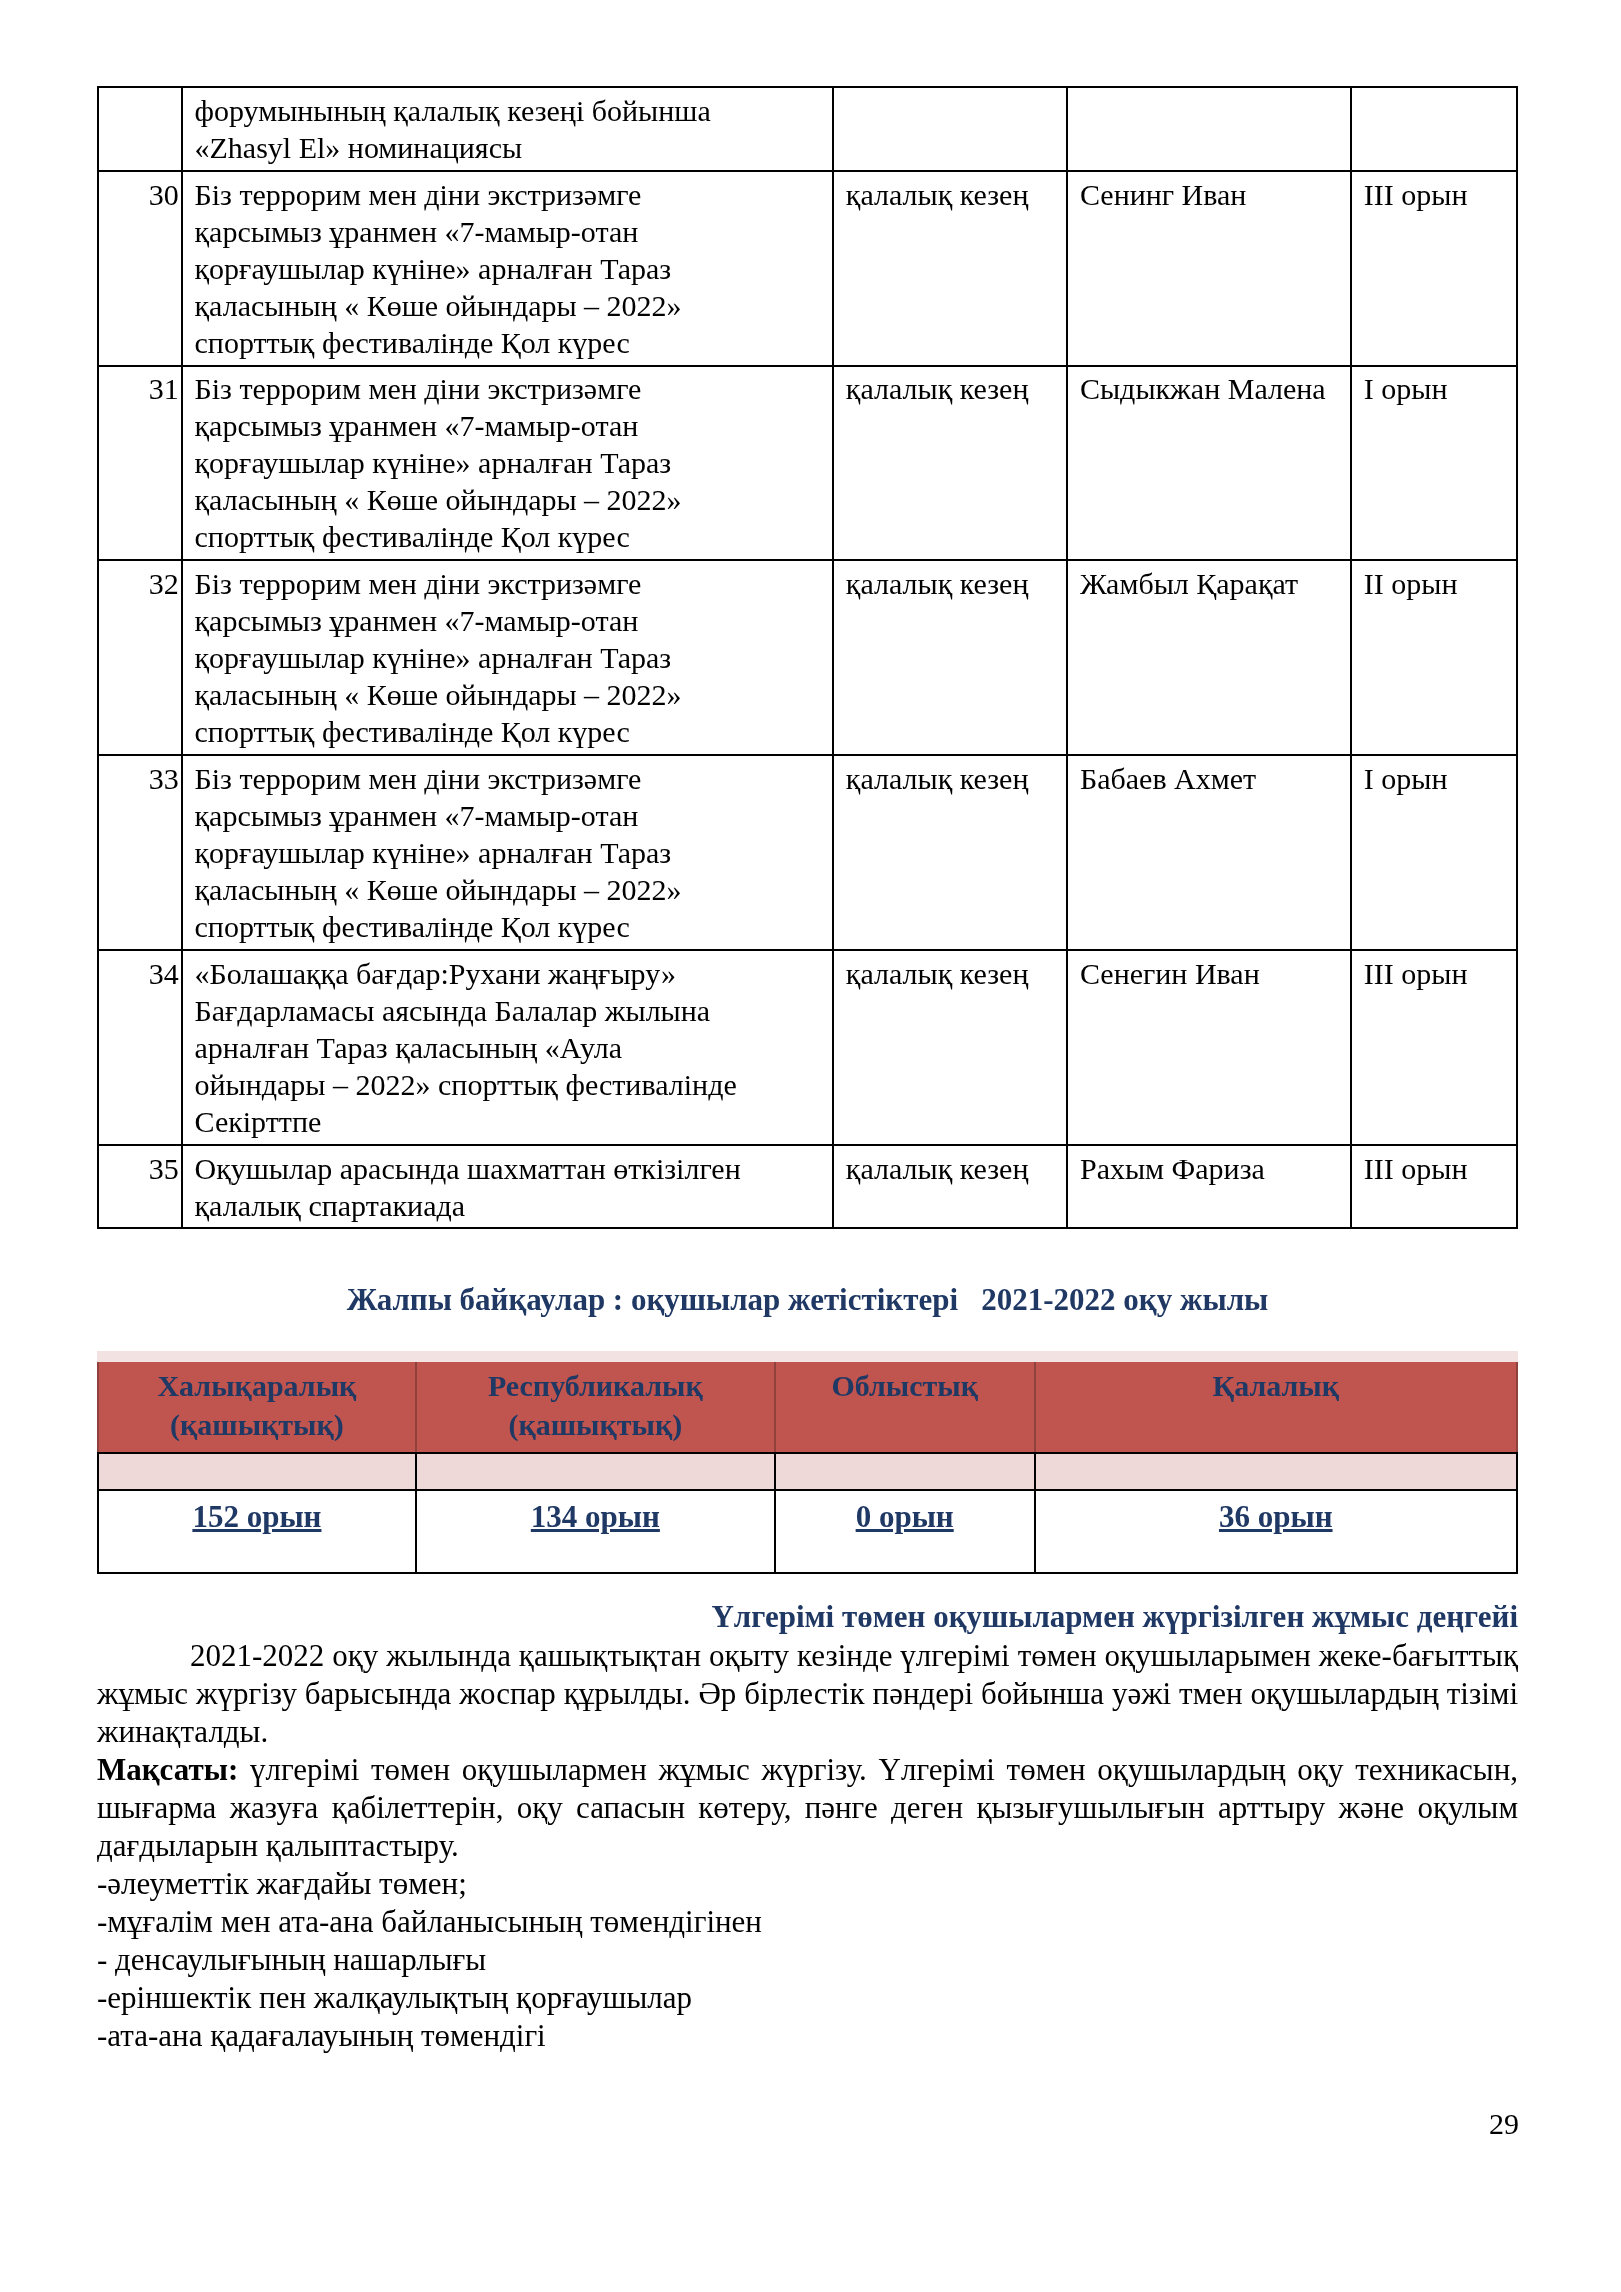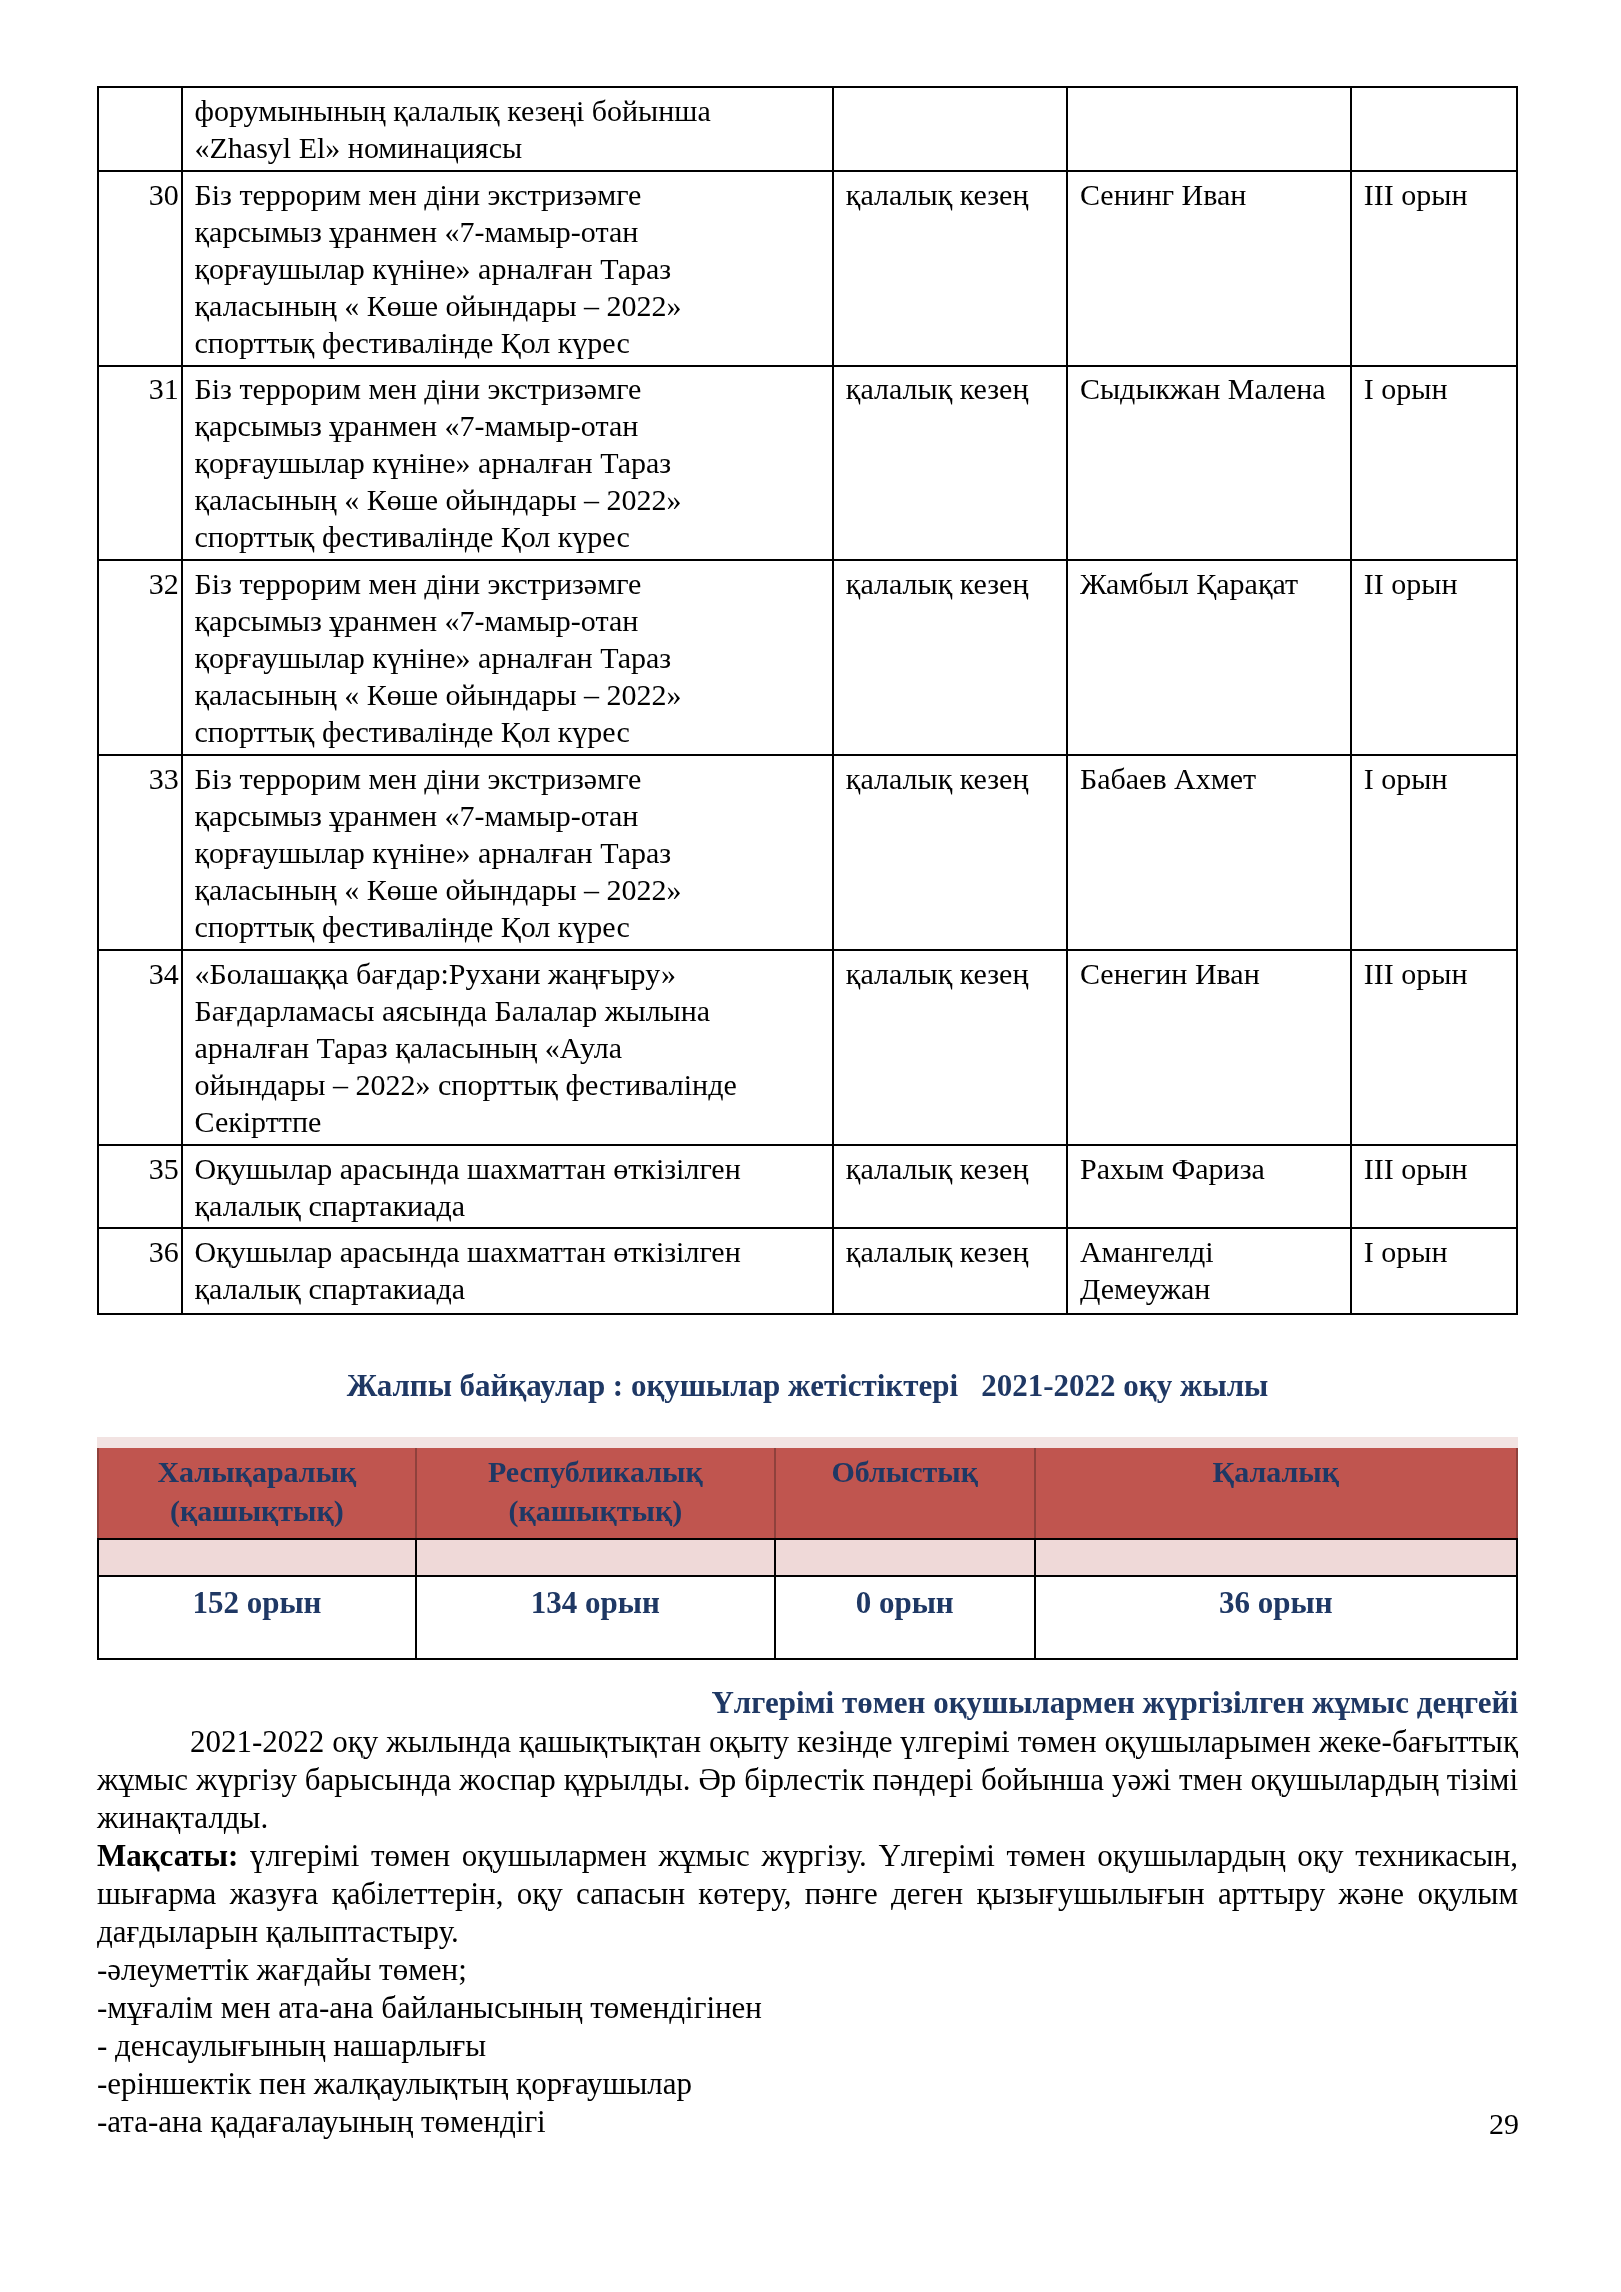--- a/index.html
+++ b/index.html
@@ -67,20 +67,21 @@
   }
   tr.sum-empty td{
     background:var(--pink);
     height:37px;
   }
   tr.sum-values td{
     color:var(--navy);
     font-size:31px;font-weight:bold;
     vertical-align:top;
     padding:7.8px 0 37px;
+    text-decoration:underline;
   }
   
   .section-title{
     margin:25.5px 0 2px;
     text-align:right;
     font-size:31px;font-weight:bold;
     color:var(--navy);
   }
   .body-text p{
     margin:0;
@@ -177,29 +178,20 @@
         <td>Сенегин Иван</td>
         <td>III орын</td>
       </tr>
       <tr class="h-small">
         <td class="num">35</td>
         <td class="pre">Оқушылар арасында шахматтан өткізілген
 қалалық спартакиада</td>
         <td>қалалық кезең</td>
         <td>Рахым Фариза</td>
         <td>III  орын</td>
-      </tr>
-      <tr class="h-last">
-        <td class="num">36</td>
-        <td class="pre">Оқушылар арасында шахматтан өткізілген
-қалалық спартакиада</td>
-        <td>қалалық кезең</td>
-        <td class="pre">Амангелді
-Демеужан</td>
-        <td>I орын</td>
       </tr>
     </tbody>
   </table>
 
   <div class="summary-title">Жалпы байқаулар : оқушылар жетістіктері   2021-2022 оқу жылы</div>
 
   <table class="summary">
     <colgroup>
       <col style="width:22.4%">
         <col style="width:25.3%">

